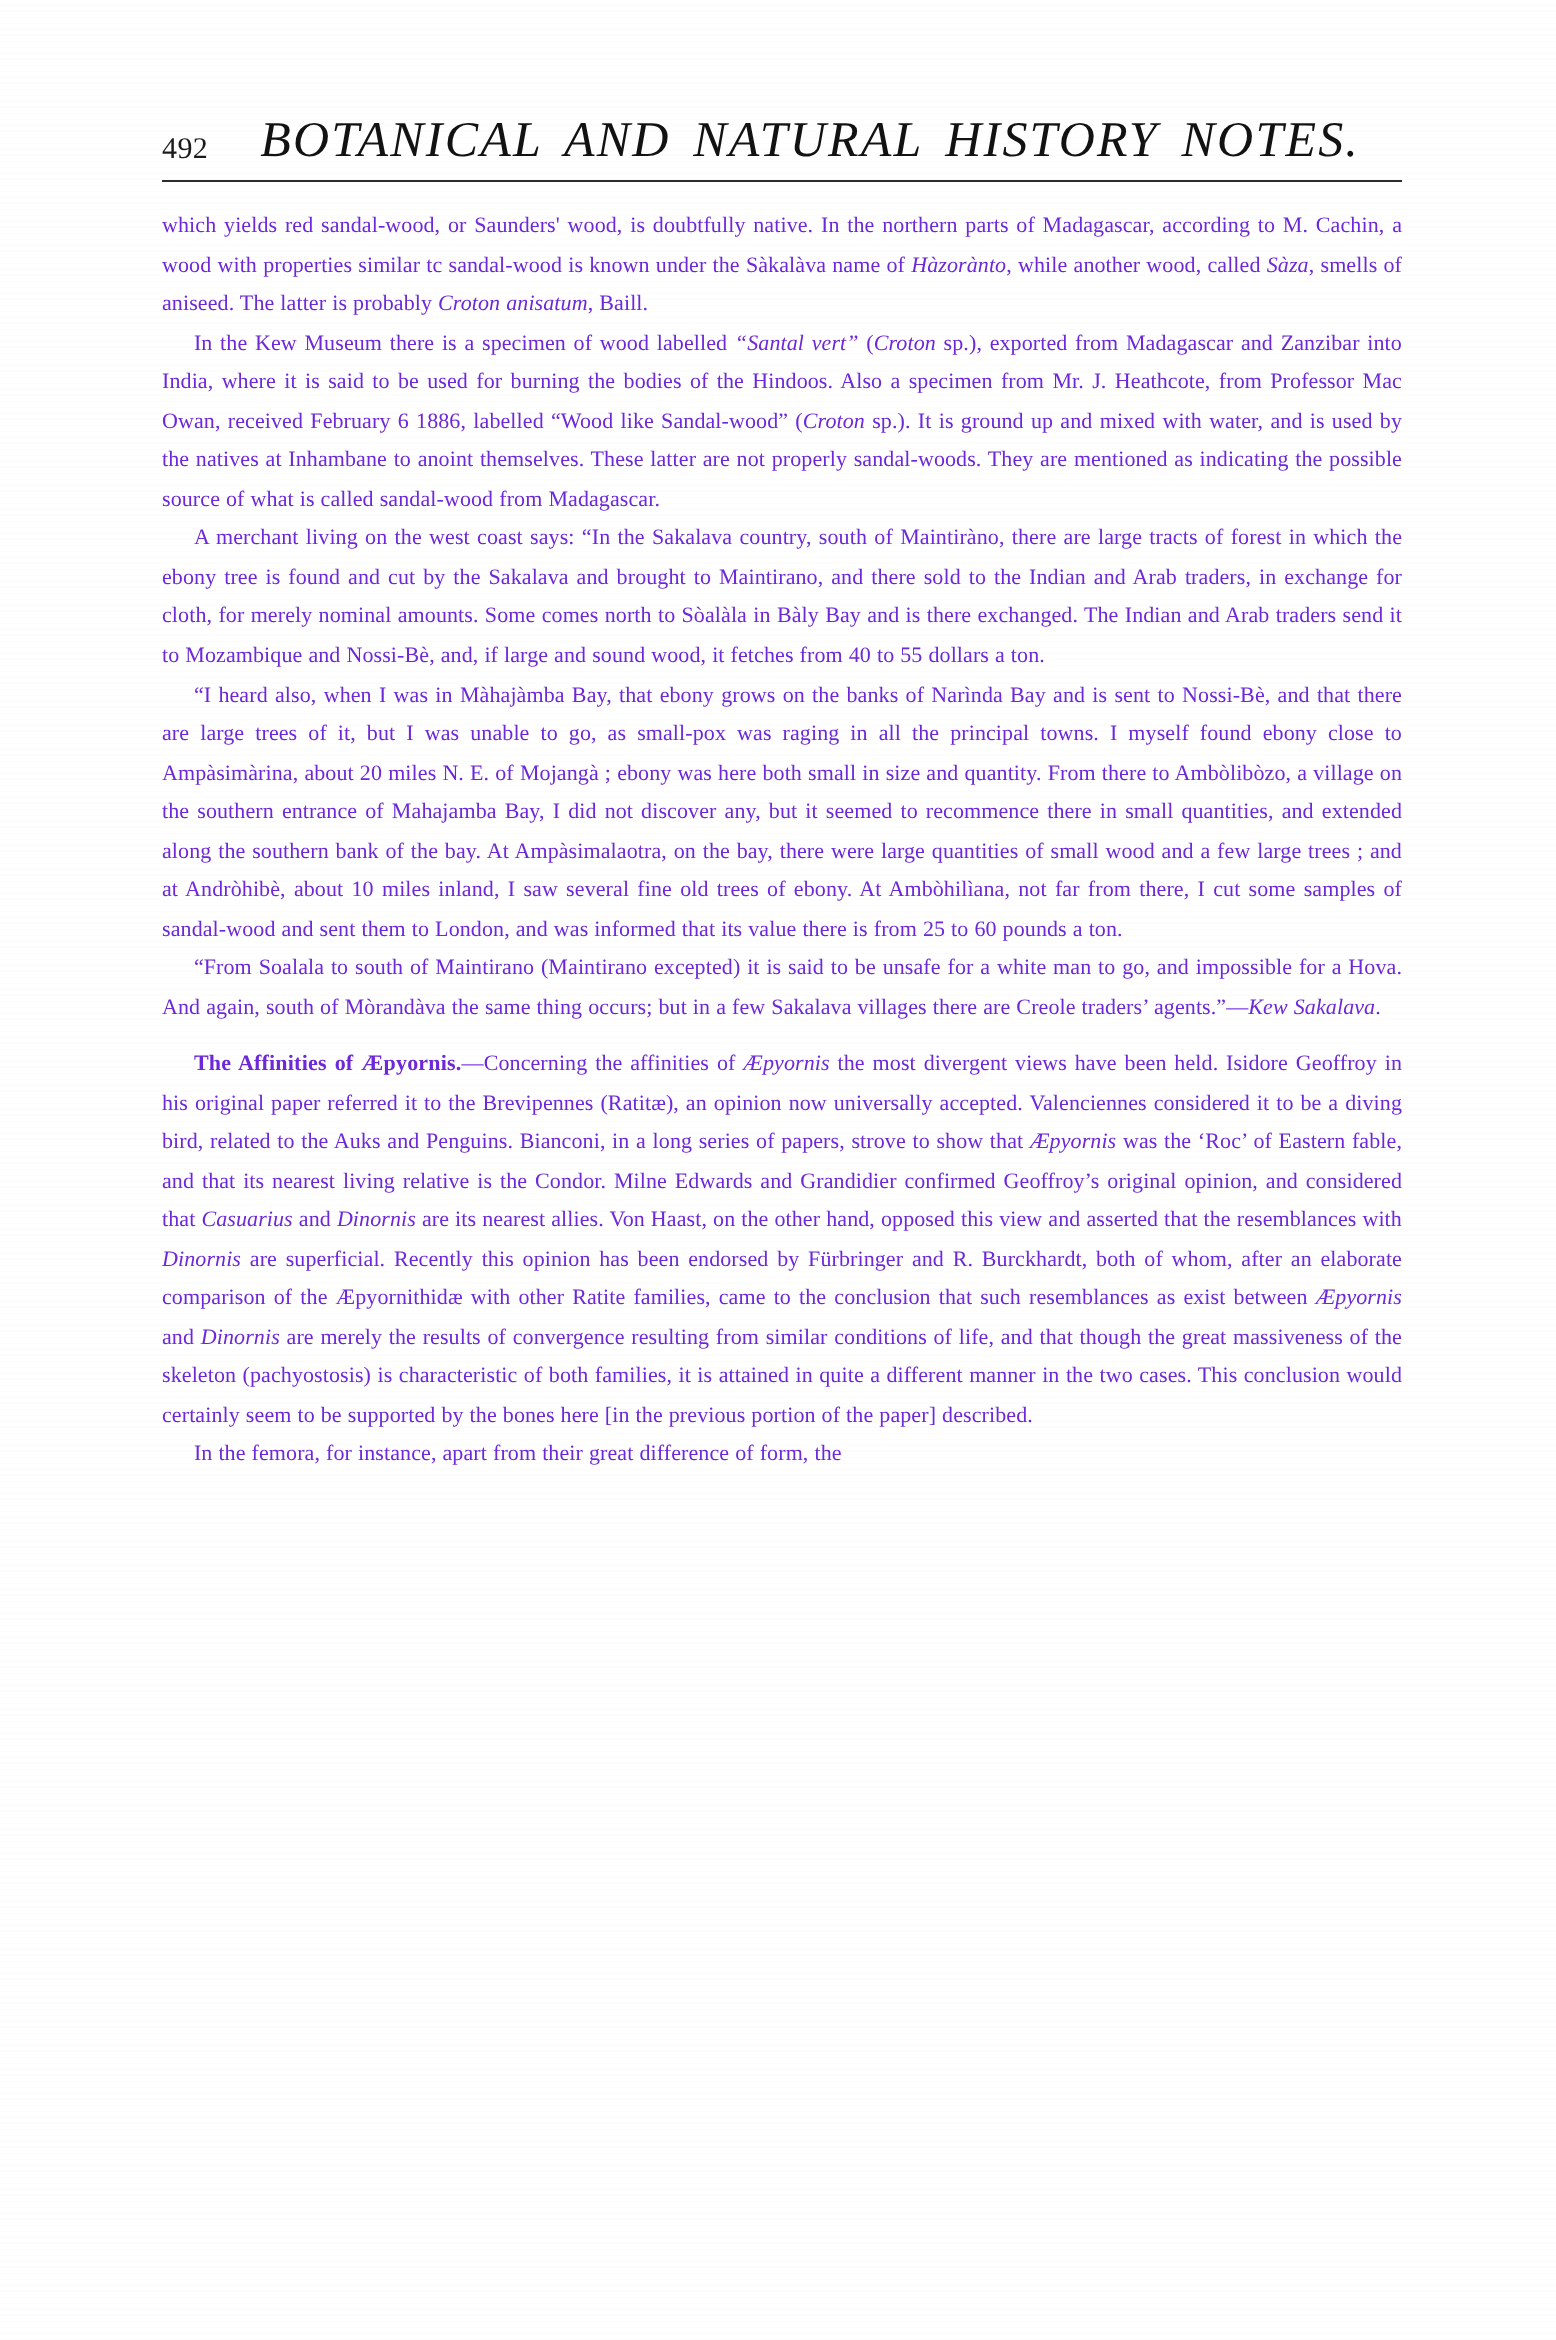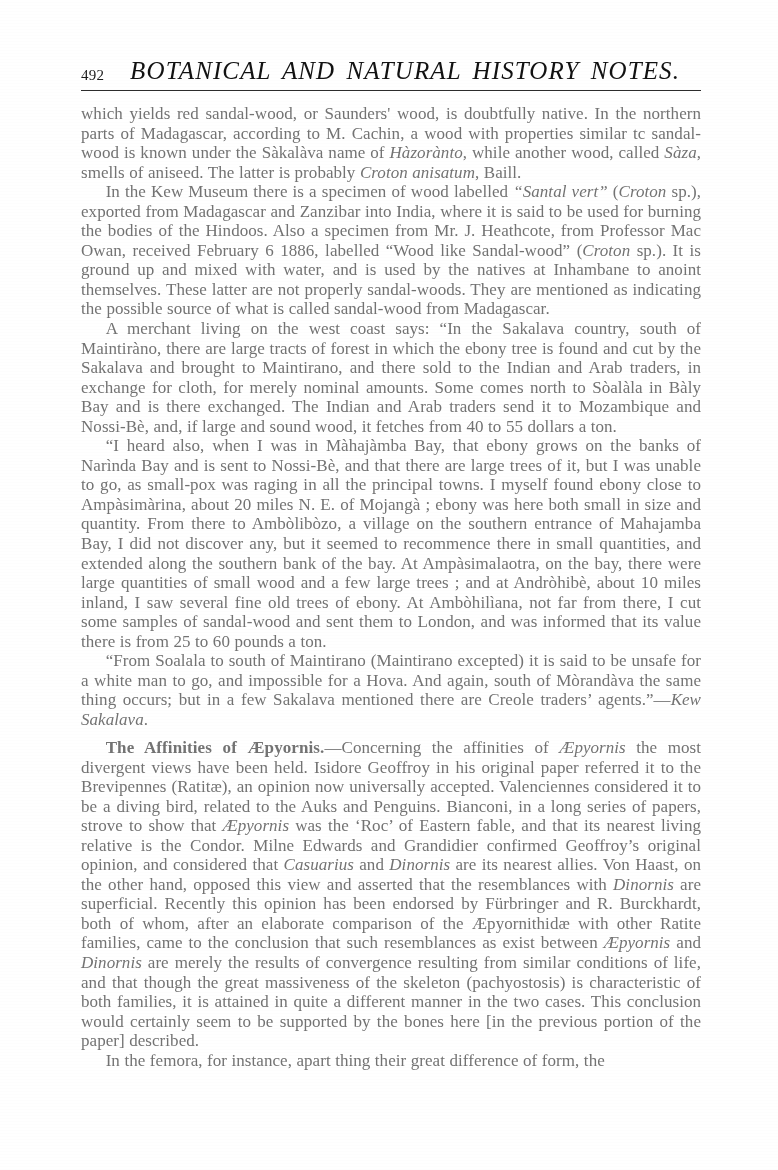--- a/index.html
+++ b/index.html
@@ -64,28 +64,28 @@
   
   .column {
     position: absolute;
     left: 81px;
     top: 104px;
     width: 620px;
   }
 
   p.para {
     margin: 0;
-    font-size: 17px;
+    font-size: 11px;
     line-height: 19.55px;
     text-align: justify;
     text-justify: inter-word;
     text-indent: 1.45em;
     letter-spacing: 0.05px;
     word-spacing: 0.2px;
-    color: #737373;
+    color: #6d28d9;
     hyphens: none;
   }
 
   
   p.para.continuation {
     text-indent: 0;
   }
 
   
   p.para.section-start {
@@ -121,19 +121,19 @@
     <span class="head-title">BOTANICAL AND NATURAL HISTORY NOTES.</span>
   </div>
 
   <div class="head-rule"></div>
 
   <div class="column" id="body-column">
       <p class="para continuation"><span>which yields red sandal-wood, or Saunders' wood, is doubtfully native. In the northern parts of Madagascar, according to M. Cachin, a wood with properties similar tc sandal-wood is known under the Sàkalàva name of </span><i>Hàzorànto</i><span>, while another wood, called </span><i>Sàza</i><span>, smells of aniseed. The latter is probably </span><i>Croton anisatum</i><span>, Baill.</span></p>
       <p class="para"><span>In the Kew Museum there is a specimen of wood labelled </span><i>“Santal vert”</i><span> (</span><i>Croton</i><span> sp.), exported from Madagascar and Zanzibar into India, where it is said to be used for burning the bodies of the Hindoos. Also a specimen from Mr. J. Heathcote, from Professor Mac Owan, received February 6 1886, labelled “Wood like Sandal-wood” (</span><i>Croton</i><span> sp.). It is ground up and mixed with water, and is used by the natives at Inhambane to anoint themselves. These latter are not properly sandal-woods. They are mentioned as indicating the possible source of what is called sandal-wood from Madagascar.</span></p>
       <p class="para"><span>A merchant living on the west coast says: “In the Sakalava country, south of Maintiràno, there are large tracts of forest in which the ebony tree is found and cut by the Sakalava and brought to Maintirano, and there sold to the Indian and Arab traders, in exchange for cloth, for merely nominal amounts. Some comes north to Sòalàla in Bàly Bay and is there exchanged. The Indian and Arab traders send it to Mozambique and Nossi-Bè, and, if large and sound wood, it fetches from 40 to 55 dollars a ton.</span></p>
       <p class="para"><span>“I heard also, when I was in Màhajàmba Bay, that ebony grows on the banks of Narìnda Bay and is sent to Nossi-Bè, and that there are large trees of it, but I was unable to go, as small-pox was raging in all the principal towns. I myself found ebony close to Ampàsimàrina, about 20 miles N. E. of Mojangà ; ebony was here both small in size and quantity. From there to Ambòlibòzo, a village on the southern entrance of Mahajamba Bay, I did not discover any, but it seemed to recommence there in small quantities, and extended along the southern bank of the bay. At Ampàsimalaotra, on the bay, there were large quantities of small wood and a few large trees ; and at Andròhibè, about 10 miles inland, I saw several fine old trees of ebony. At Ambòhilìana, not far from there, I cut some samples of sandal-wood and sent them to London, and was informed that its value there is from 25 to 60 pounds a ton.</span></p>
-      <p class="para"><span>“From Soalala to south of Maintirano (Maintirano excepted) it is said to be unsafe for a white man to go, and impossible for a Hova. And again, south of Mòrandàva the same thing occurs; but in a few Sakalava mentioned there are Creole traders’ agents.”—</span><i>Kew Sakalava</i><span>.</span></p>
+      <p class="para"><span>“From Soalala to south of Maintirano (Maintirano excepted) it is said to be unsafe for a white man to go, and impossible for a Hova. And again, south of Mòrandàva the same thing occurs; but in a few Sakalava villages there are Creole traders’ agents.”—</span><i>Kew Sakalava</i><span>.</span></p>
       <p class="para section-start"><span class="runin-title">The Affinities of Æpyornis.</span><span>—Concerning the affinities of </span><i>Æpyornis</i><span> the most divergent views have been held. Isidore Geoffroy in his original paper referred it to the Brevipennes (Ratitæ), an opinion now universally accepted. Valenciennes considered it to be a diving bird, related to the Auks and Penguins. Bianconi, in a long series of papers, strove to show that </span><i>Æpyornis</i><span> was the ‘Roc’ of Eastern fable, and that its nearest living relative is the Condor. Milne Edwards and Grandidier confirmed Geoffroy’s original opinion, and considered that </span><i>Casuarius</i><span> and </span><i>Dinornis</i><span> are its nearest allies. Von Haast, on the other hand, opposed this view and asserted that the resemblances with </span><i>Dinornis</i><span> are superficial. Recently this opinion has been endorsed by Fürbringer and R. Burckhardt, both of whom, after an elaborate comparison of the Æpyornithidæ with other Ratite families, came to the conclusion that such resemblances as exist between </span><i>Æpyornis</i><span> and </span><i>Dinornis</i><span> are merely the results of convergence resulting from similar conditions of life, and that though the great massiveness of the skeleton (pachyostosis) is characteristic of both families, it is attained in quite a different manner in the two cases. This conclusion would certainly seem to be supported by the bones here [in the previous portion of the paper] described.</span></p>
-      <p class="para"><span>In the femora, for instance, apart thing their great difference of form, the</span></p>
+      <p class="para"><span>In the femora, for instance, apart from their great difference of form, the</span></p>
     </div>
 
   <div class="grain"></div>
 </div>
 
 </body></html>

